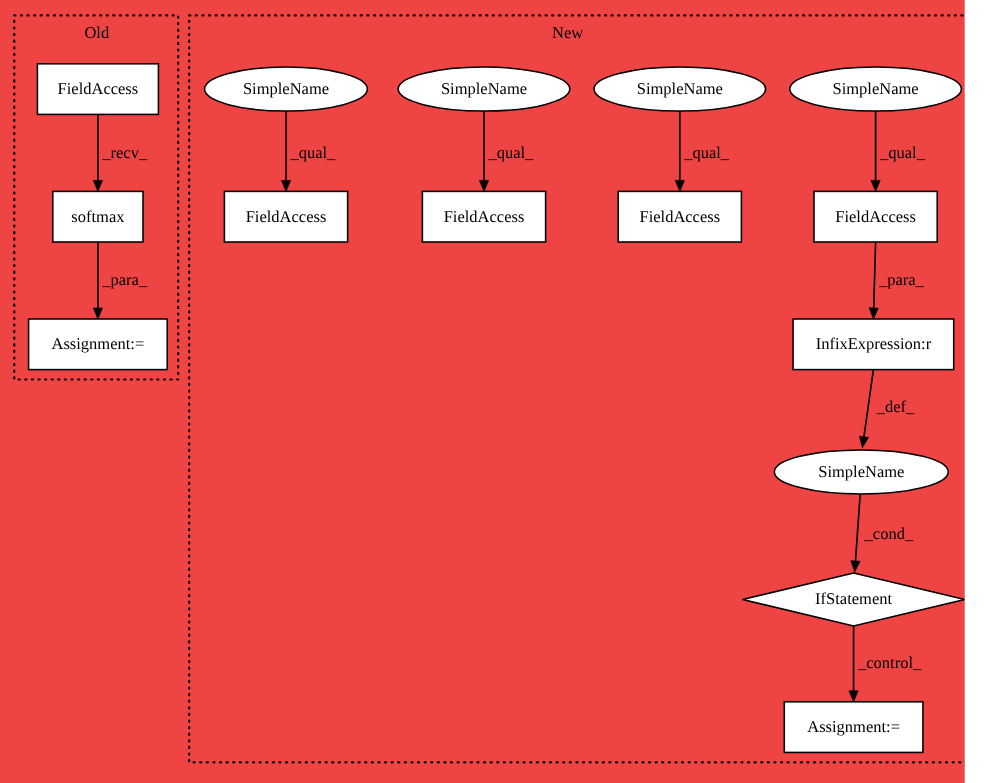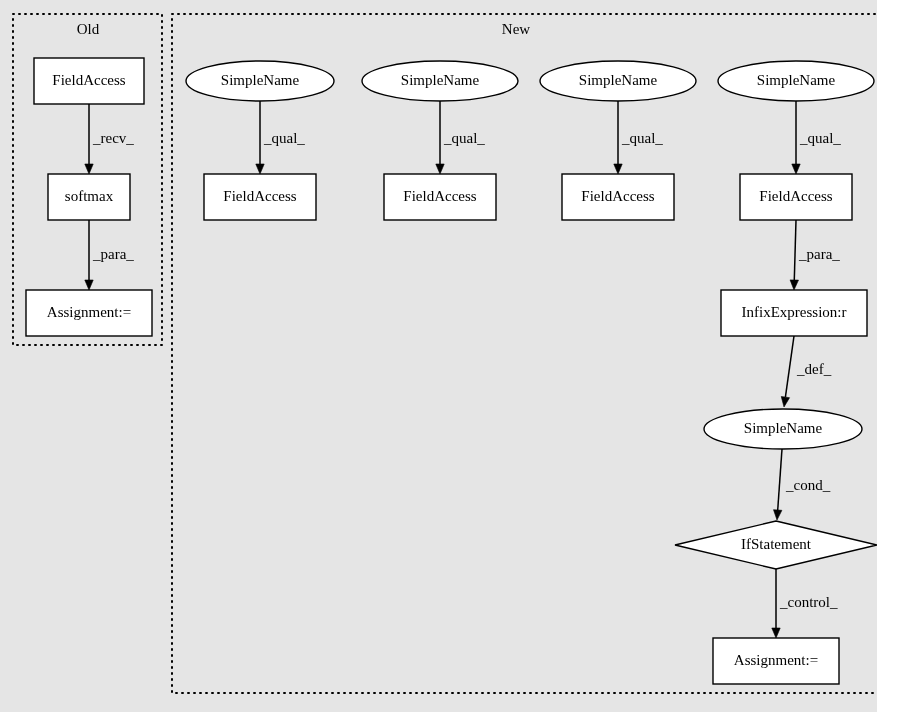--- a/index.html
+++ b/index.html
@@ -4,21 +4,21 @@
 <style>
   html, body {
     margin: 0;
     padding: 0;
     background: #ffffff;
   }
   #canvas {
     position: relative;
     width: 877px;
     height: 712px;
-    background: #e5e5e5;
+    background: #ef4444;
     overflow: hidden;
     font-family: "Liberation Serif", "DejaVu Serif", serif;
   }
   #svg-root {
     position: absolute;
     left: 0;
     top: 0;
     width: 901px;
     height: 712px;
   }

